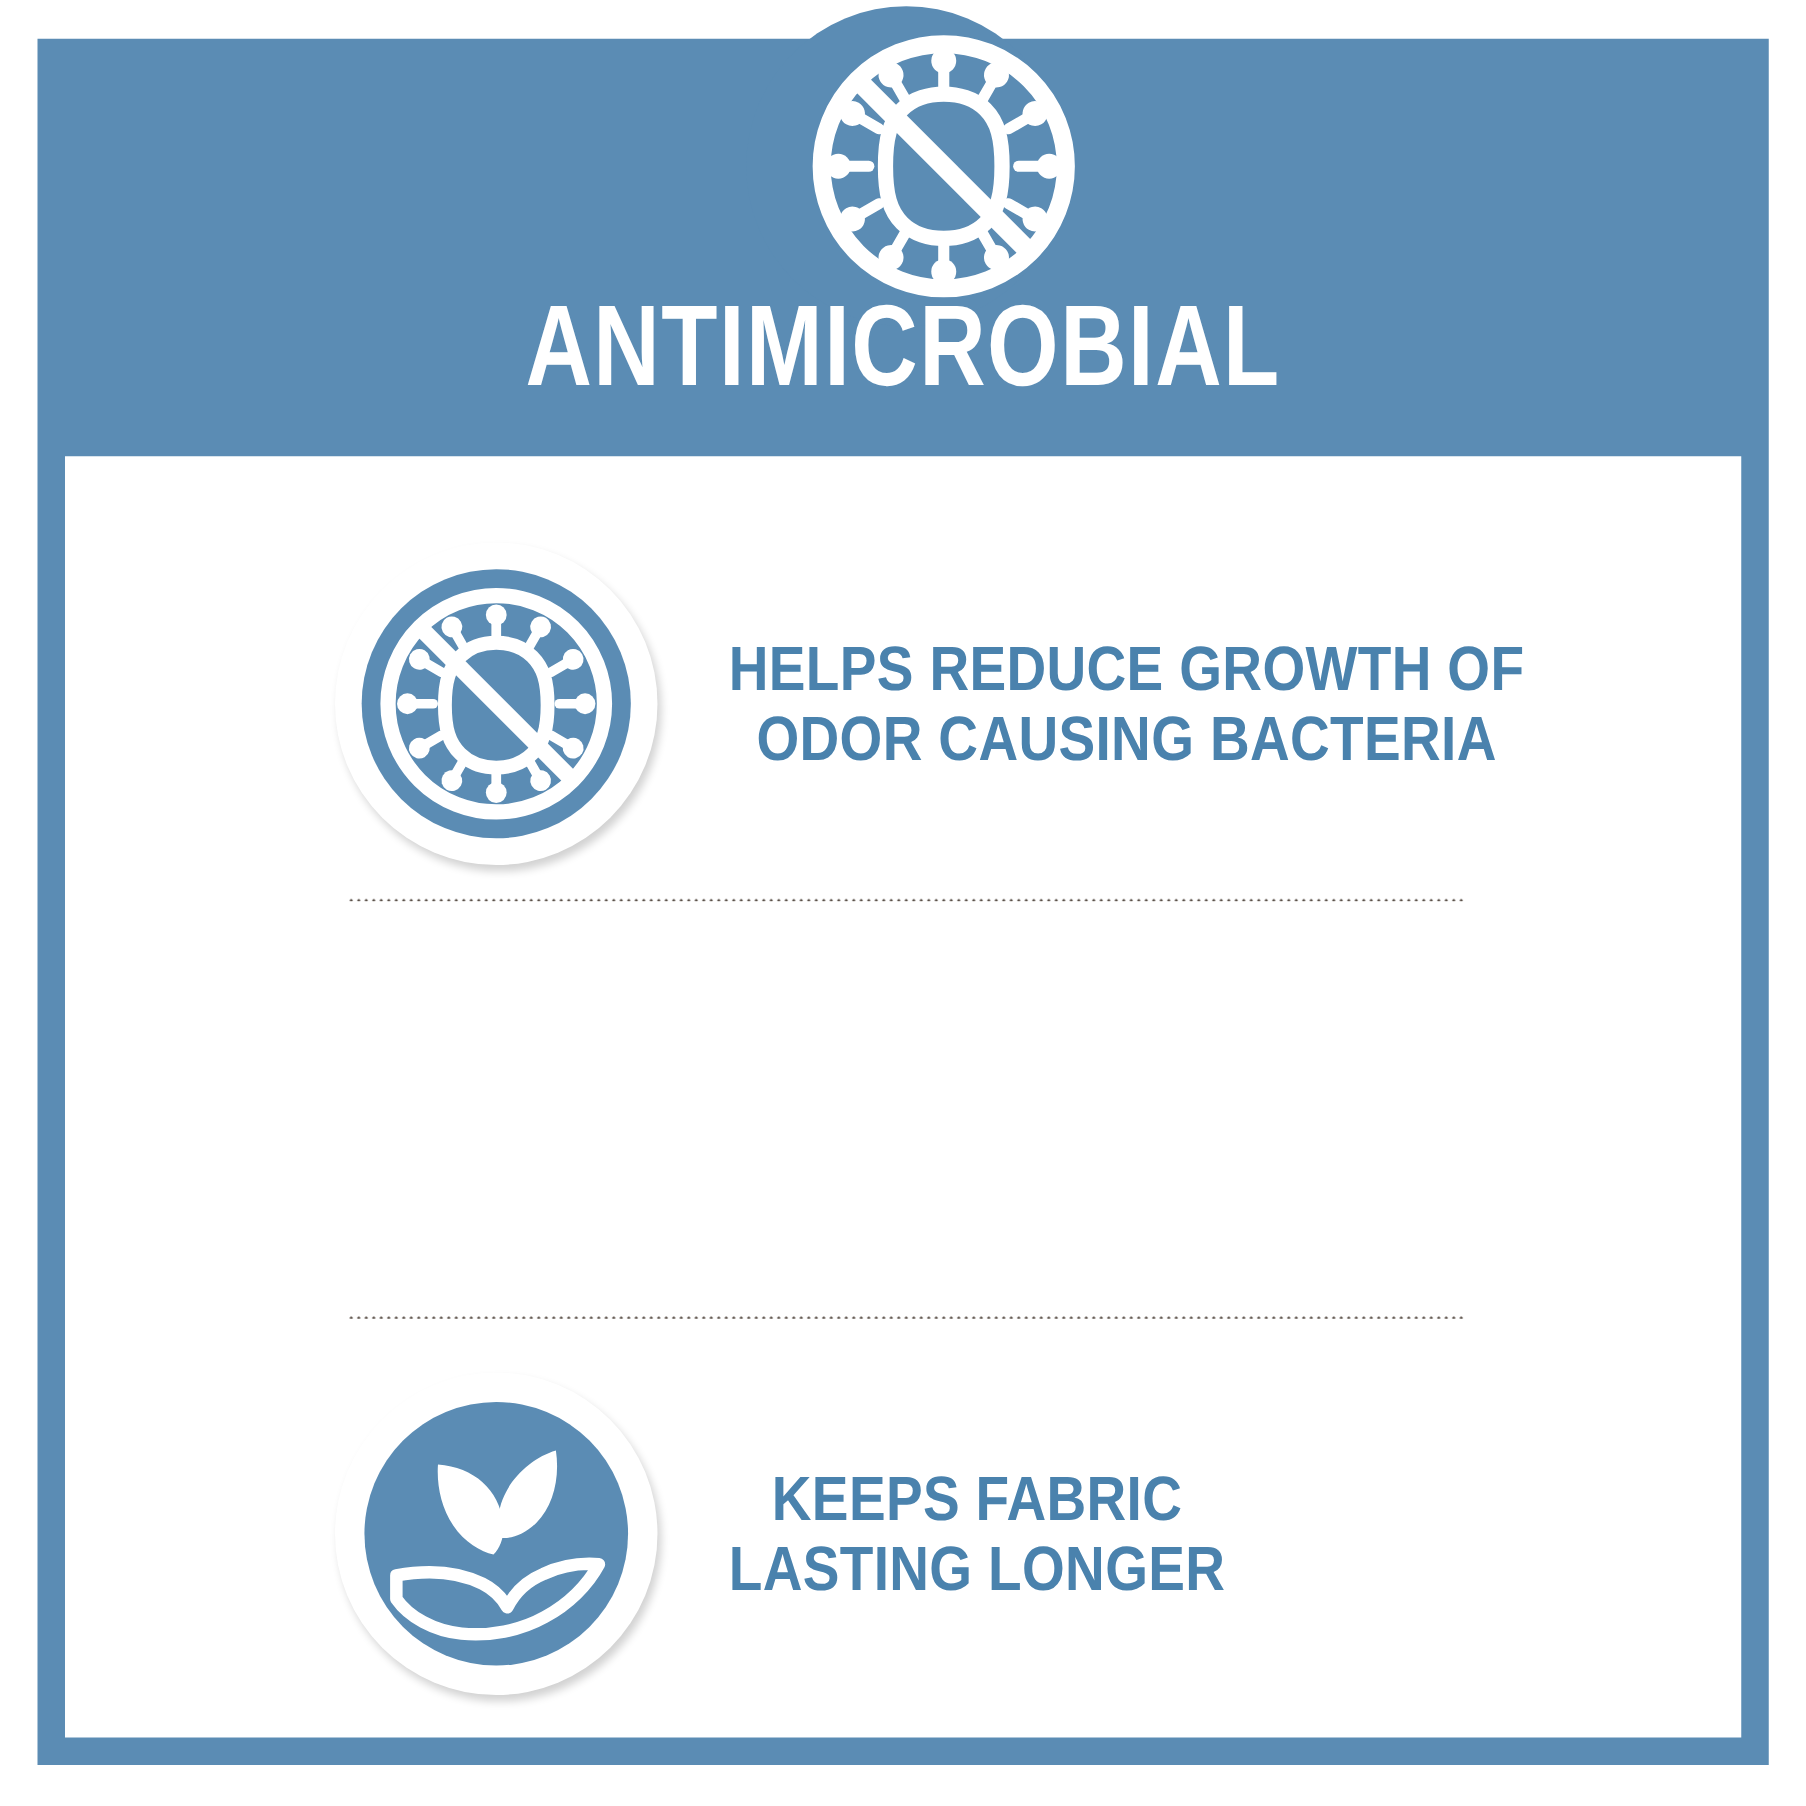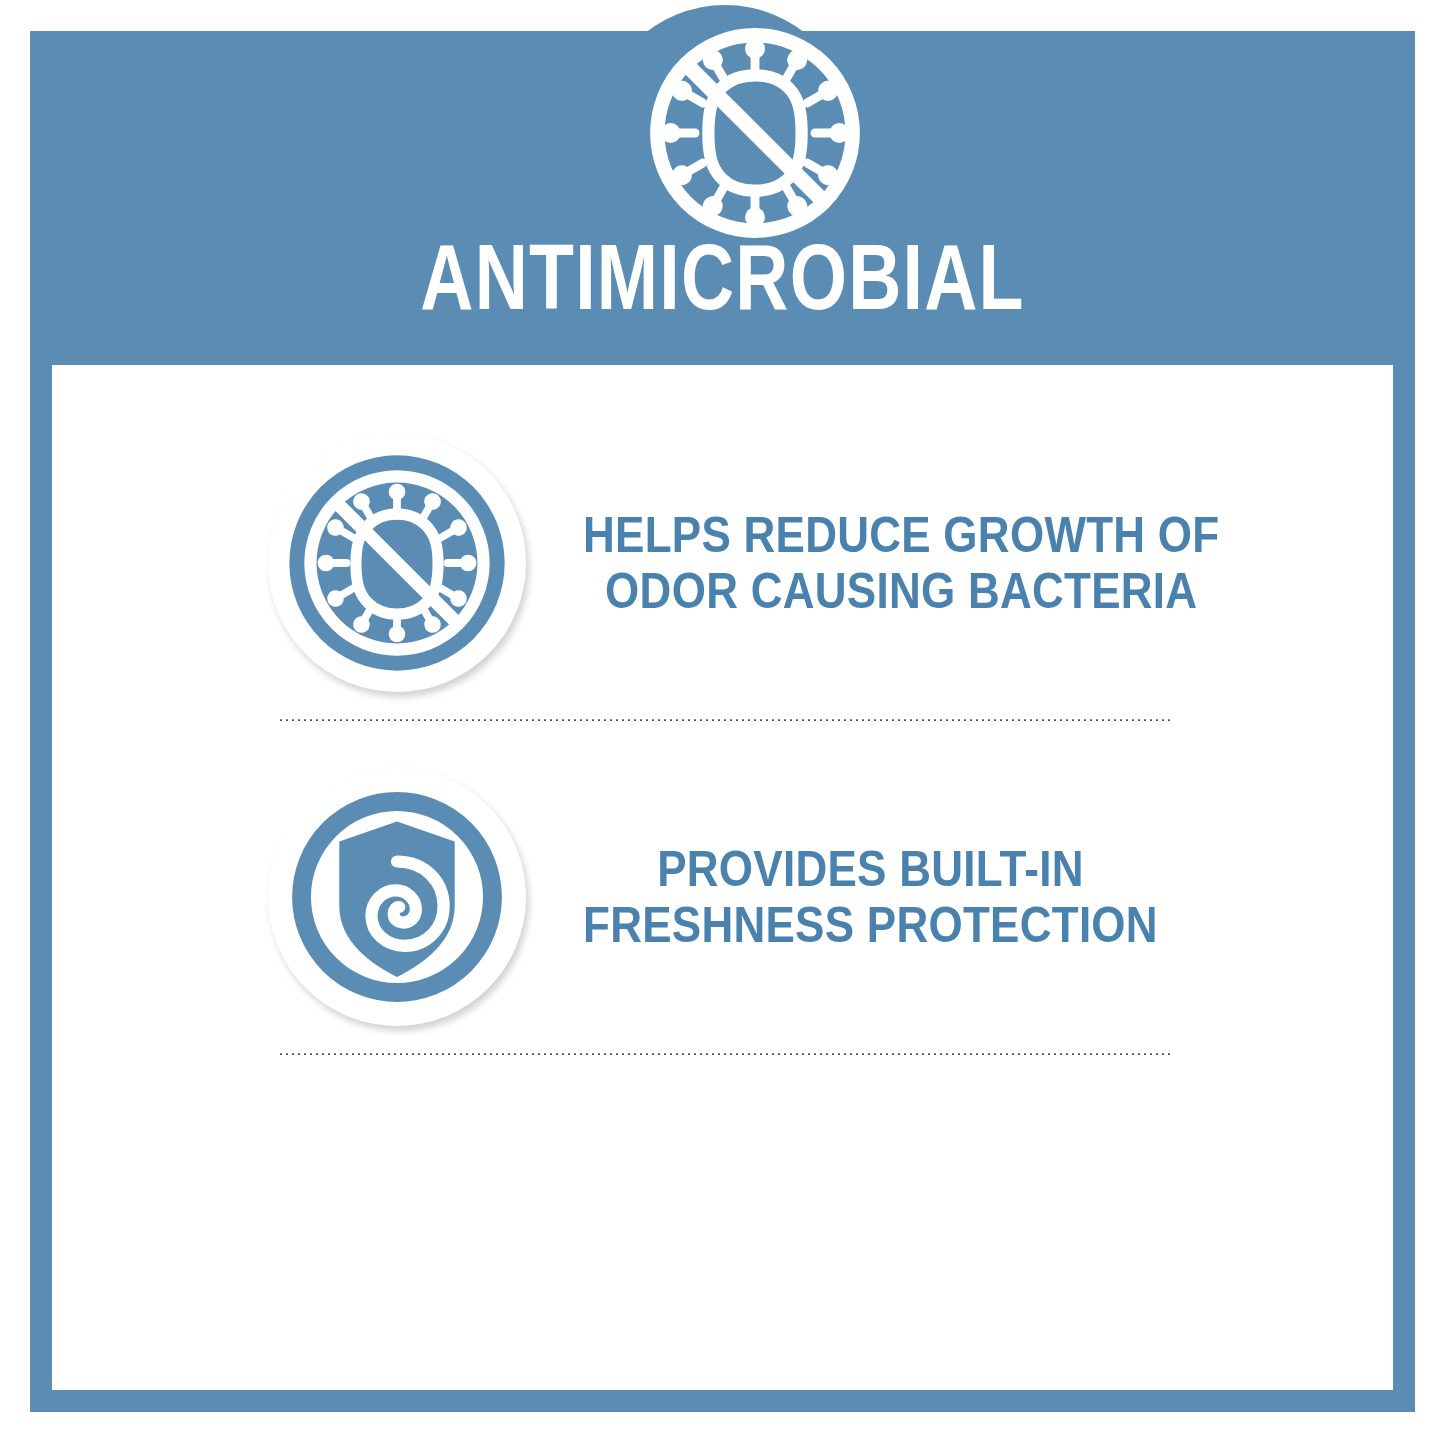--- a/index.html
+++ b/index.html
@@ -295,44 +295,54 @@
           </g>
           <line x1="45" y1="45" x2="155" y2="155" stroke="#ffffff" stroke-width="12"></line>
         </svg>
       </div>
       <div class="feature-text">
         <span class="ln">HELPS REDUCE GROWTH OF</span>
         <span class="ln">ODOR CAUSING BACTERIA</span>
       </div>
     </div>
 
-    <div class="feature-row r2">
+
+    <div class="feature-row r3">
       <div class="badge">
         <svg viewBox="0 0 200 200" width="222" height="222" aria-hidden="true">
-          <circle cx="100" cy="100" r="97" fill="#ffffff"></circle>
-          <circle cx="100" cy="100" r="86" fill="none" stroke="#5b8cb4" stroke-width="17"></circle>
-
-          <path d="M100 32 L152 50 L152 108 C152 140 124 160 100 172
-                   C76 160 48 140 48 108 L48 50 Z" fill="#5b8cb4"></path>
-
-          <path d="M100 68
-                   c 25 0 42 18 42 40
-                   c 0 21 -16 36 -35 36
-                   c -17 0 -30 -12 -30 -27
-                   c 0 -13 10 -23 22 -23
-                   c 10 0 18 8 18 17
-                   c 0 7 -5 12 -11 12
-                   c -5 0 -9 -3 -9 -8
-                   c 0 -3 2 -6 5 -6" fill="none" stroke="#ffffff" stroke-width="11" stroke-linecap="round"></path>
+          <circle cx="100" cy="100" r="95" fill="#5b8cb4"></circle>
+          <g fill="#ffffff">
+
+            <path d="M58 50
+                     c 26 2 44 18 47 42
+                     c 1 10 -2 18 -7 23
+                     c -9 -2 -21 -9 -29 -21
+                     c -9 -13 -12 -30 -11 -44 z"></path>
+
+            <path d="M143 40
+                     c 3 20 -2 40 -14 52
+                     c -8 8 -18 12 -26 11
+                     c -3 -9 -2 -22 4 -33
+                     c 7 -14 22 -26 36 -30 z"></path>
+
+            <path d="M28 130
+                     c 22 -4 44 -3 62 6
+                     c 8 4 14 10 18 17
+                     c 5 -10 14 -19 26 -24
+                     c 13 -6 28 -8 40 -7
+                     c -8 15 -22 29 -39 38
+                     c -18 10 -40 14 -60 12
+                     c -20 -2 -38 -12 -47 -25
+                     c 0 0 0 -10 0 -17 z" fill="none" stroke="#ffffff" stroke-width="9" stroke-linejoin="round"></path>
+          </g>
         </svg>
       </div>
       <div class="feature-text">
-        <span class="ln">PROVIDES BUILT-IN</span>
-        <span class="ln">FRESHNESS PROTECTION</span>
+        <span class="ln">KEEPS FABRIC</span>
+        <span class="ln">LASTING LONGER</span>
       </div>
     </div>
-
 
     <div class="divider d1"></div>
     <div class="divider d2"></div>
   </div>
 
 </div>
 
 </body></html>

